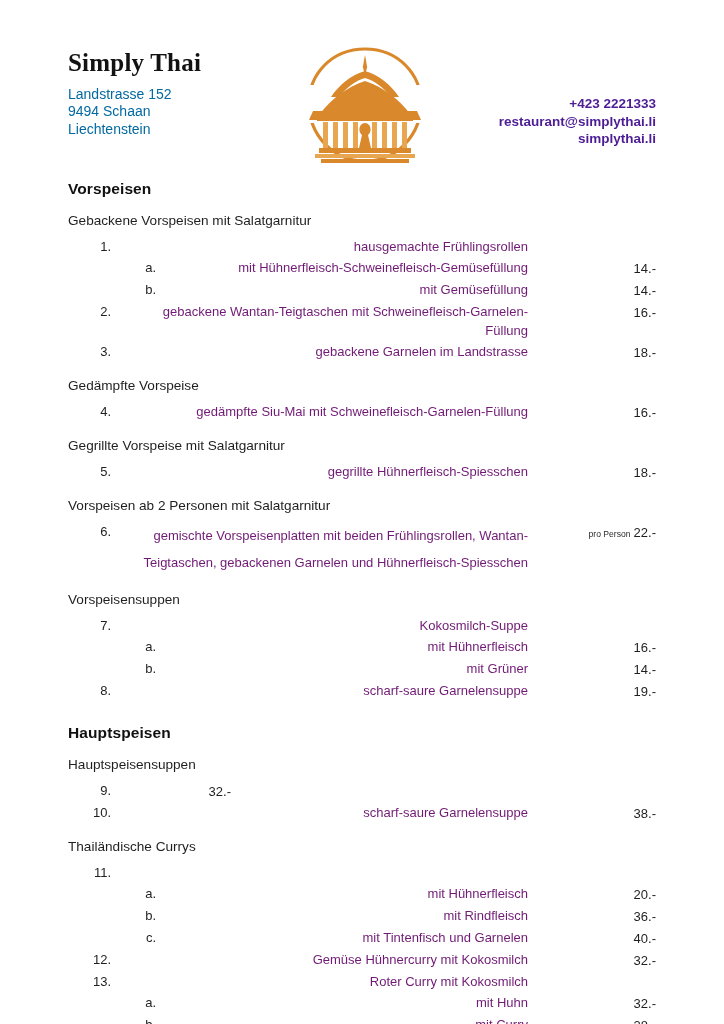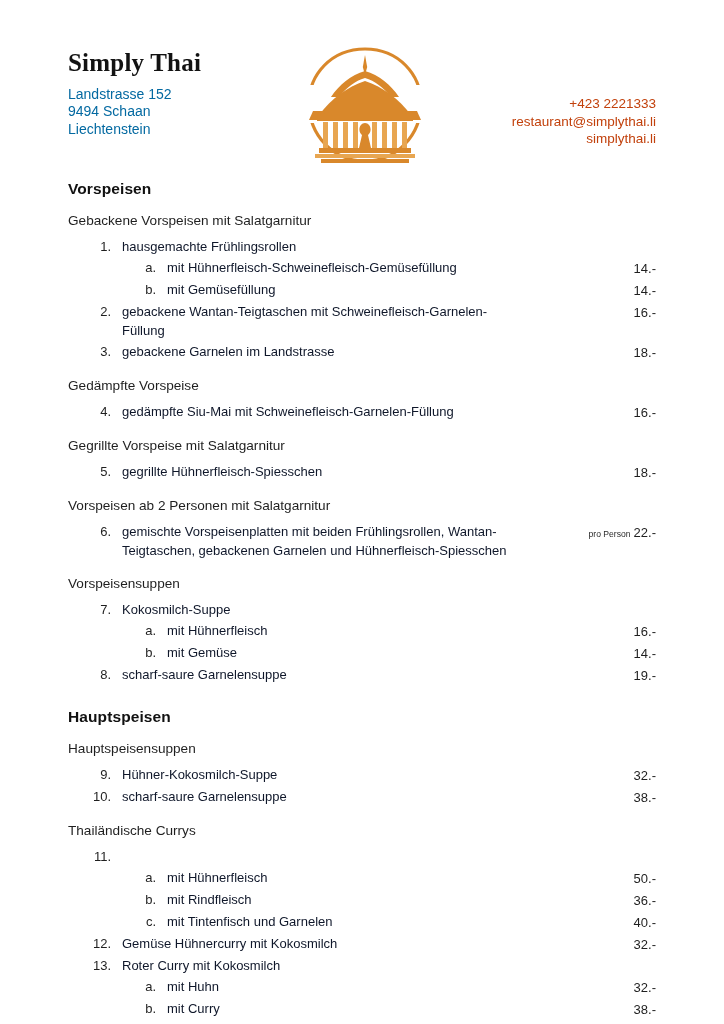--- a/index.html
+++ b/index.html
@@ -68,22 +68,23 @@
   .header-right {
     position: absolute;
     right: 0;
     top: 46px;
     width: 260px;
     text-align: right;
   }
   .contact-line {
     font-size: 13.5px;
     line-height: 17.5px;
-    color: #c2410c;
+    color: #4c1d95;
     white-space: nowrap;
+    font-weight: bold;
   }
 
   
   .menu {
     position: absolute;
     left: 68px;
     top: 168px;
     width: 588px;
   }
 
@@ -117,45 +118,46 @@
     color: #1f1f1f;
     text-align: right;
     line-height: 19px;
   }
   .row.level1 .marker { width: 33px; margin-left: 10px; }
   .row.level2 .marker { width: 33px; margin-left: 55px; }
 
   .row .label {
     flex: 1 1 auto;
     font-size: 13px;
-    color: #0f172a;
+    color: #701a75;
     line-height: 19px;
     padding-left: 11px;
     padding-right: 8px;
+    text-align: right;
   }
   .row.level1 .label { max-width: 470px; }
   .row.level2 .label { max-width: 415px; }
 
   .row .price-cell {
     flex: 0 0 auto;
     width: 120px;
     text-align: right;
     line-height: 19px;
     white-space: nowrap;
   }
   .price {
     font-size: 13px;
     color: #1f1f1f;
   }
   .price-note {
     font-size: 8.6px;
     color: #2a2a2a;
     margin-right: 3px;
   }
-  .row.multiline .label { line-height: 19px; }
+  .row.multiline .label { line-height: 27px; }
 </style>
 </head>
 <body>
 
 <div class="page">
 
   <div class="header">
 
     <div class="header-left">
       <div class="brand-title">Simply Thai</div>
@@ -259,49 +261,48 @@
         <span class="label">Kokosmilch-Suppe</span>
         <span class="price-cell"></span>
       </div>
       <div class="row level2">
         <span class="marker">a.</span>
         <span class="label">mit Hühnerfleisch</span>
         <span class="price-cell"><span class="price">16.-</span></span>
       </div>
       <div class="row level2">
         <span class="marker">b.</span>
-        <span class="label">mit Gemüse</span>
+        <span class="label">mit Grüner</span>
         <span class="price-cell"><span class="price">14.-</span></span>
       </div>
       <div class="row level1">
         <span class="marker">8.</span>
         <span class="label">scharf-saure Garnelensuppe</span>
         <span class="price-cell"><span class="price">19.-</span></span>
       </div>
       <div class="section-title spaced-top">Hauptspeisen</div>
       <div class="group-title">Hauptspeisensuppen</div>
       <div class="row level1">
         <span class="marker">9.</span>
-        <span class="label">Hühner-Kokosmilch-Suppe</span>
         <span class="price-cell"><span class="price">32.-</span></span>
       </div>
       <div class="row level1">
         <span class="marker">10.</span>
         <span class="label">scharf-saure Garnelensuppe</span>
         <span class="price-cell"><span class="price">38.-</span></span>
       </div>
       <div class="group-title">Thailändische Currys</div>
       <div class="row level1">
         <span class="marker">11.</span>
         <span class="price-cell"></span>
       </div>
       <div class="row level2">
         <span class="marker">a.</span>
         <span class="label">mit Hühnerfleisch</span>
-        <span class="price-cell"><span class="price">50.-</span></span>
+        <span class="price-cell"><span class="price">20.-</span></span>
       </div>
       <div class="row level2">
         <span class="marker">b.</span>
         <span class="label">mit Rindfleisch</span>
         <span class="price-cell"><span class="price">36.-</span></span>
       </div>
       <div class="row level2">
         <span class="marker">c.</span>
         <span class="label">mit Tintenfisch und Garnelen</span>
         <span class="price-cell"><span class="price">40.-</span></span>

